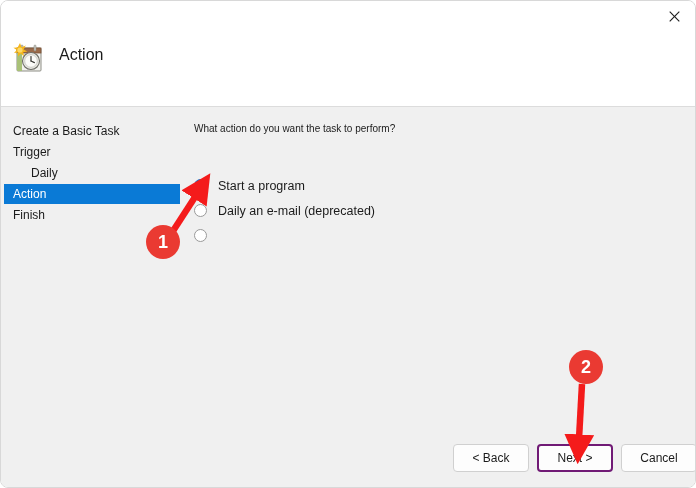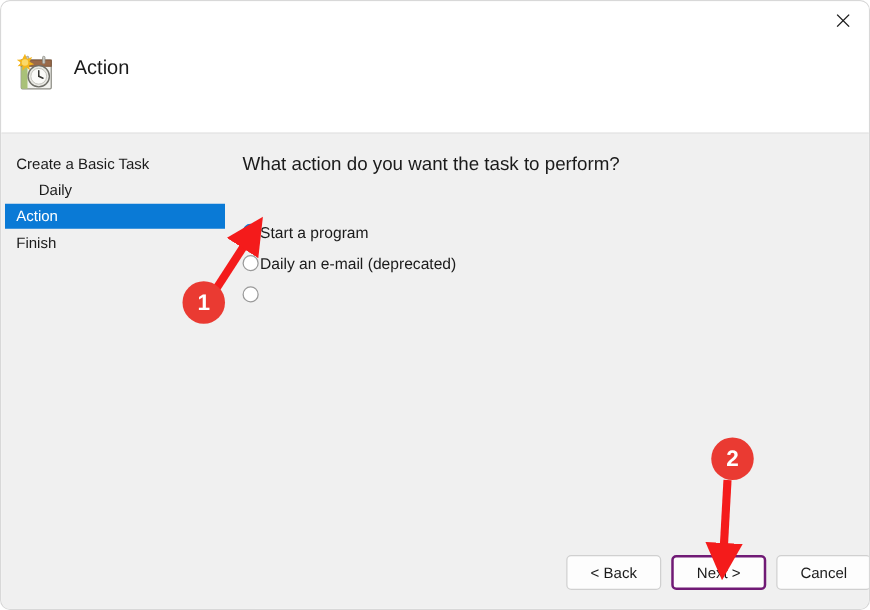--- a/index.html
+++ b/index.html
@@ -124,21 +124,21 @@
     position: absolute;
     left: 182px;
     top: 0;
     width: 514px;
     height: 381px;
   }
   .question {
     position: absolute;
     left: 11px;
     top: 16px;
-    font-size: 15px;
+    font-size: 10px;
     color: #1b1b1b;
     white-space: nowrap;
   }
 
   .radio-group {
     position: absolute;
     left: 11px;
     top: 66px;
     width: 440px;
   }
@@ -167,21 +167,21 @@
     content: "";
     position: absolute;
     left: 3.5px;
     top: 3.5px;
     width: 4px;
     height: 4px;
     border-radius: 50%;
     background: #ffffff;
   }
   .radio-label {
-    margin-left: 1px;
+    margin-left: 11px;
     font-size: 12.5px;
     color: #1b1b1b;
     white-space: nowrap;
     text-align: right;
   }
 
   
   .footer {
     position: absolute;
     left: 0;
@@ -277,20 +277,21 @@
         <circle cx="11" cy="11" r="2.6" fill="#fbd96a"></circle>
       </svg>
     </span>
     <div class="header-title">Action</div>
   </div>
 
   <div class="body-area">
 
     <div class="sidebar">
       <div class="nav-item">Create a Basic Task</div>
+      <div class="nav-item">Trigger</div>
       <div class="nav-item indent">Daily</div>
       <div class="nav-item selected">Action</div>
       <div class="nav-item">Finish</div>
     </div>
 
     <div class="content">
       <div class="question">What action do you want the task to perform?</div>
 
       <div class="radio-group">
         <div class="radio-row checked">

